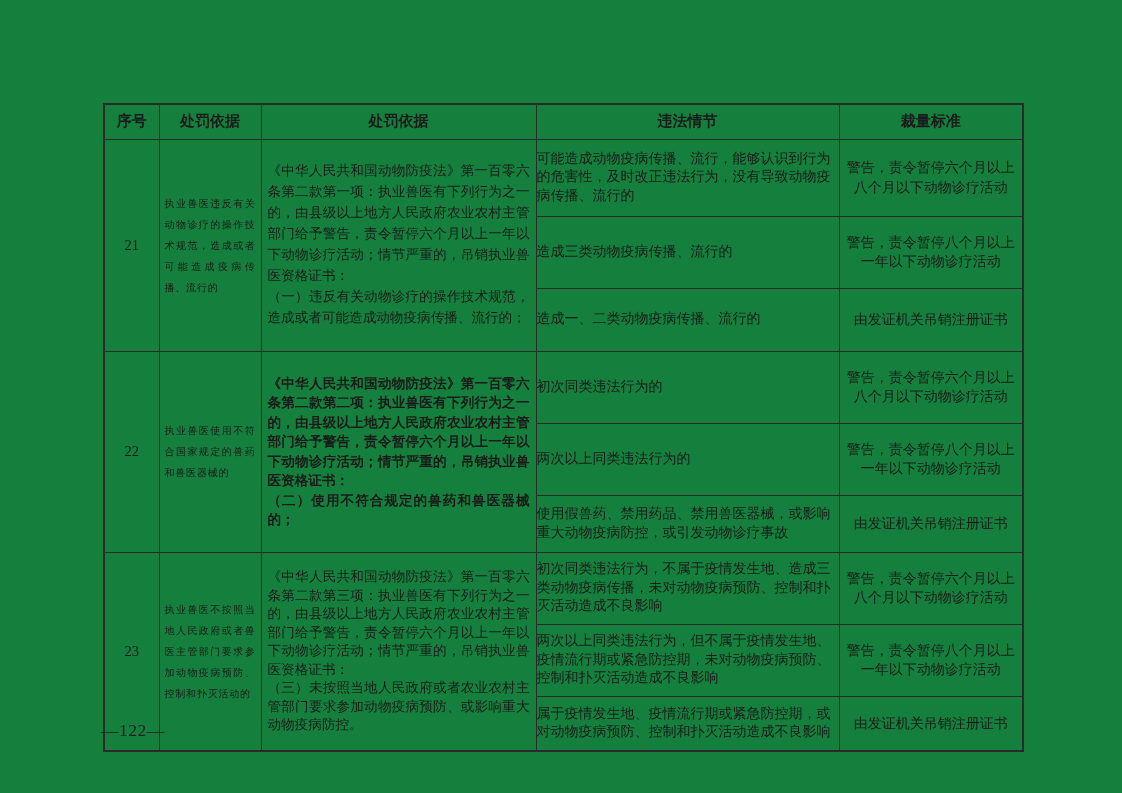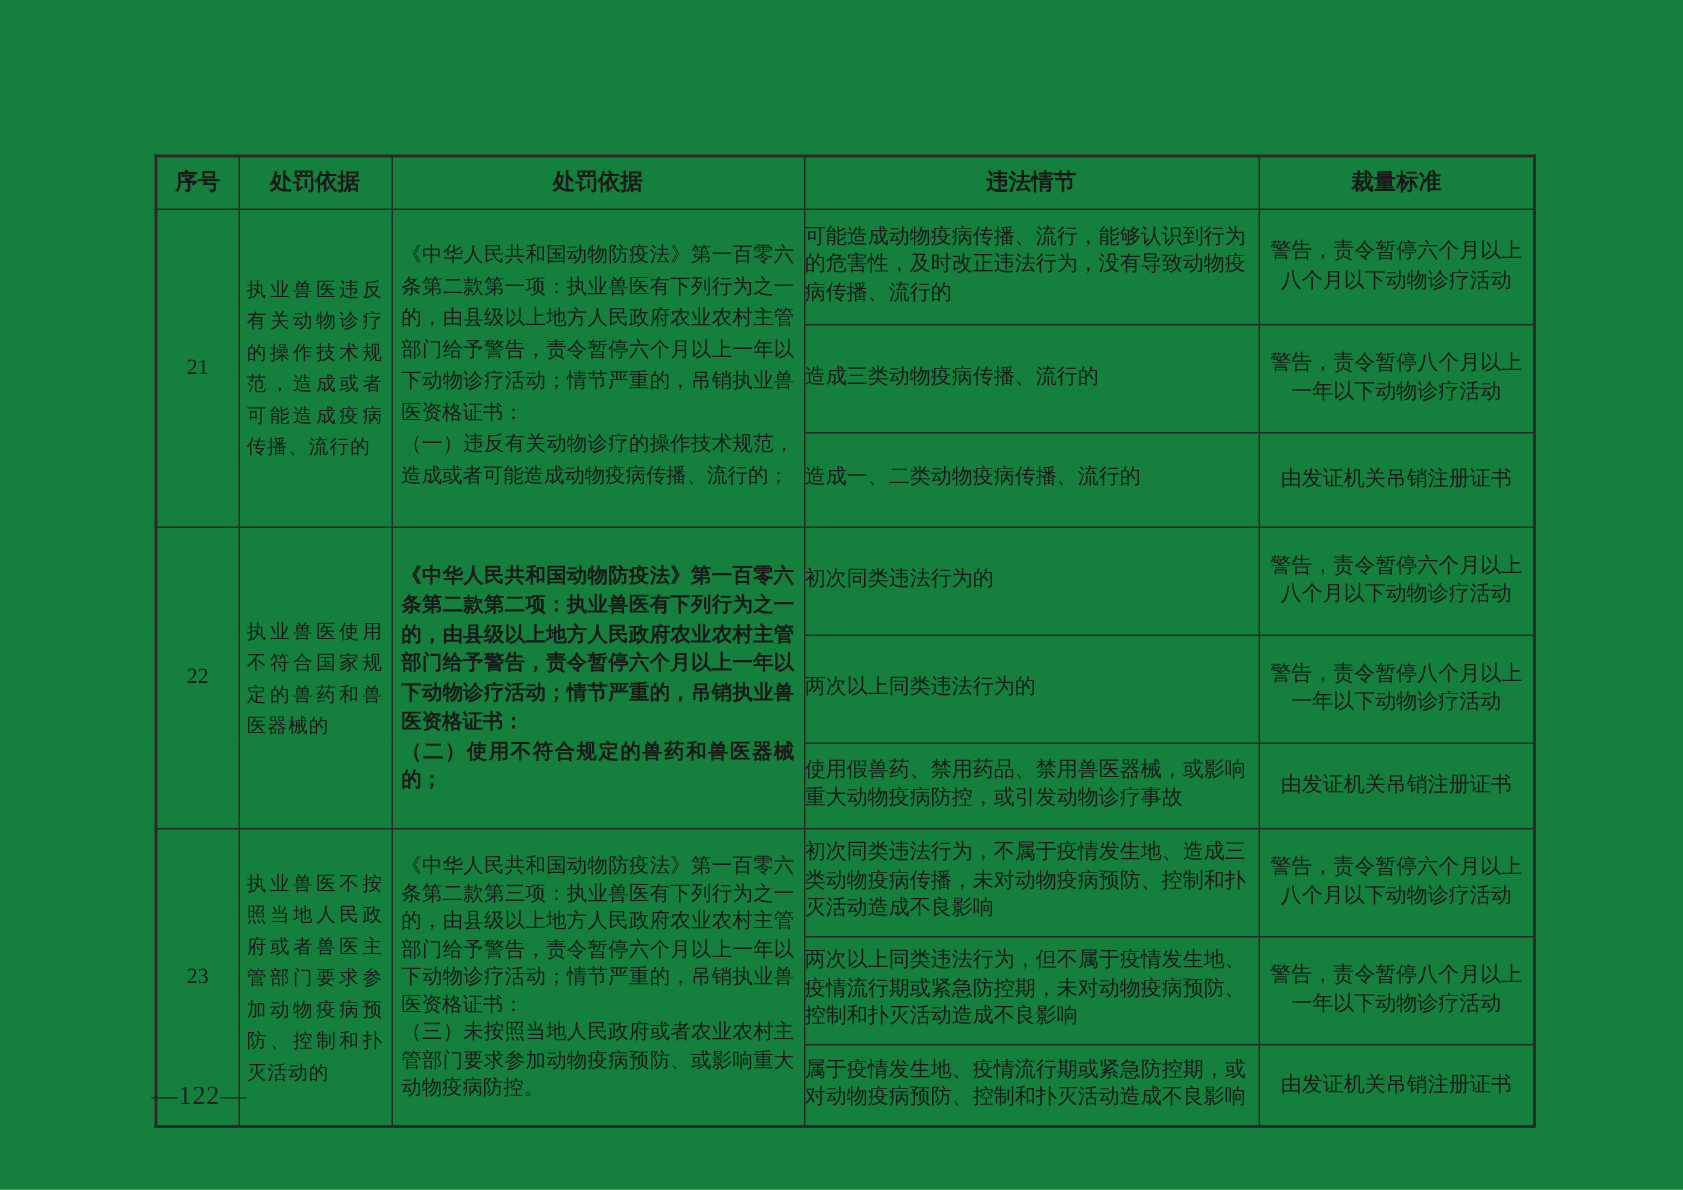--- a/index.html
+++ b/index.html
@@ -35,21 +35,21 @@
     text-align: center;
     padding: 0;
   }
   td.num {
     text-align: center;
     font-size: 14.5px;
     padding: 12px;
   }
   td.behavior {
     padding: 0 5px;
-    font-size: 13px;
+    font-size: 10px;
     line-height: 21px;
     letter-spacing: 0.8px;
     text-align: justify;
     text-justify: inter-character;
   }
   td.basis {
     padding: 0 6px;
     font-size: 13.6px;
     text-align: justify;
     text-justify: inter-ideograph;

